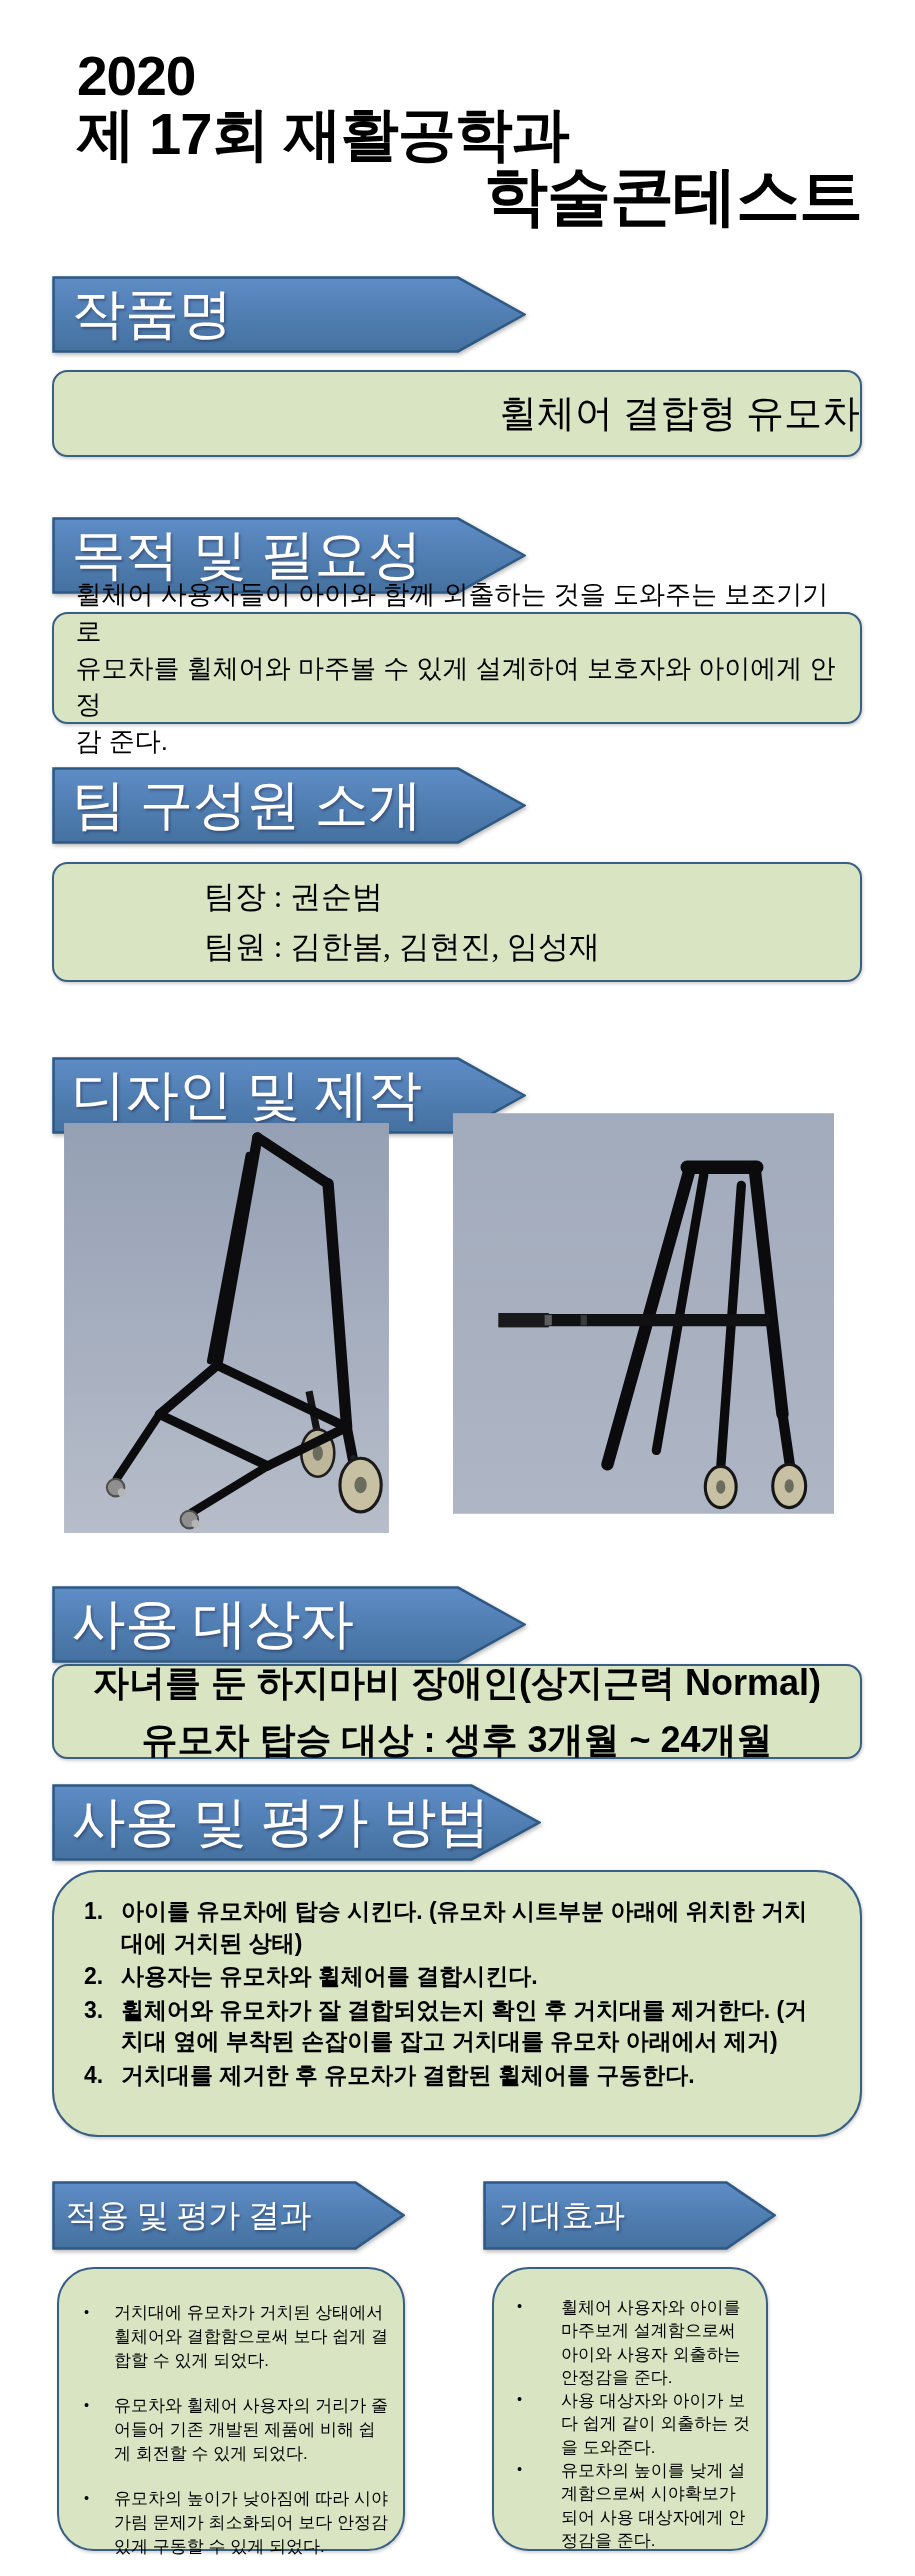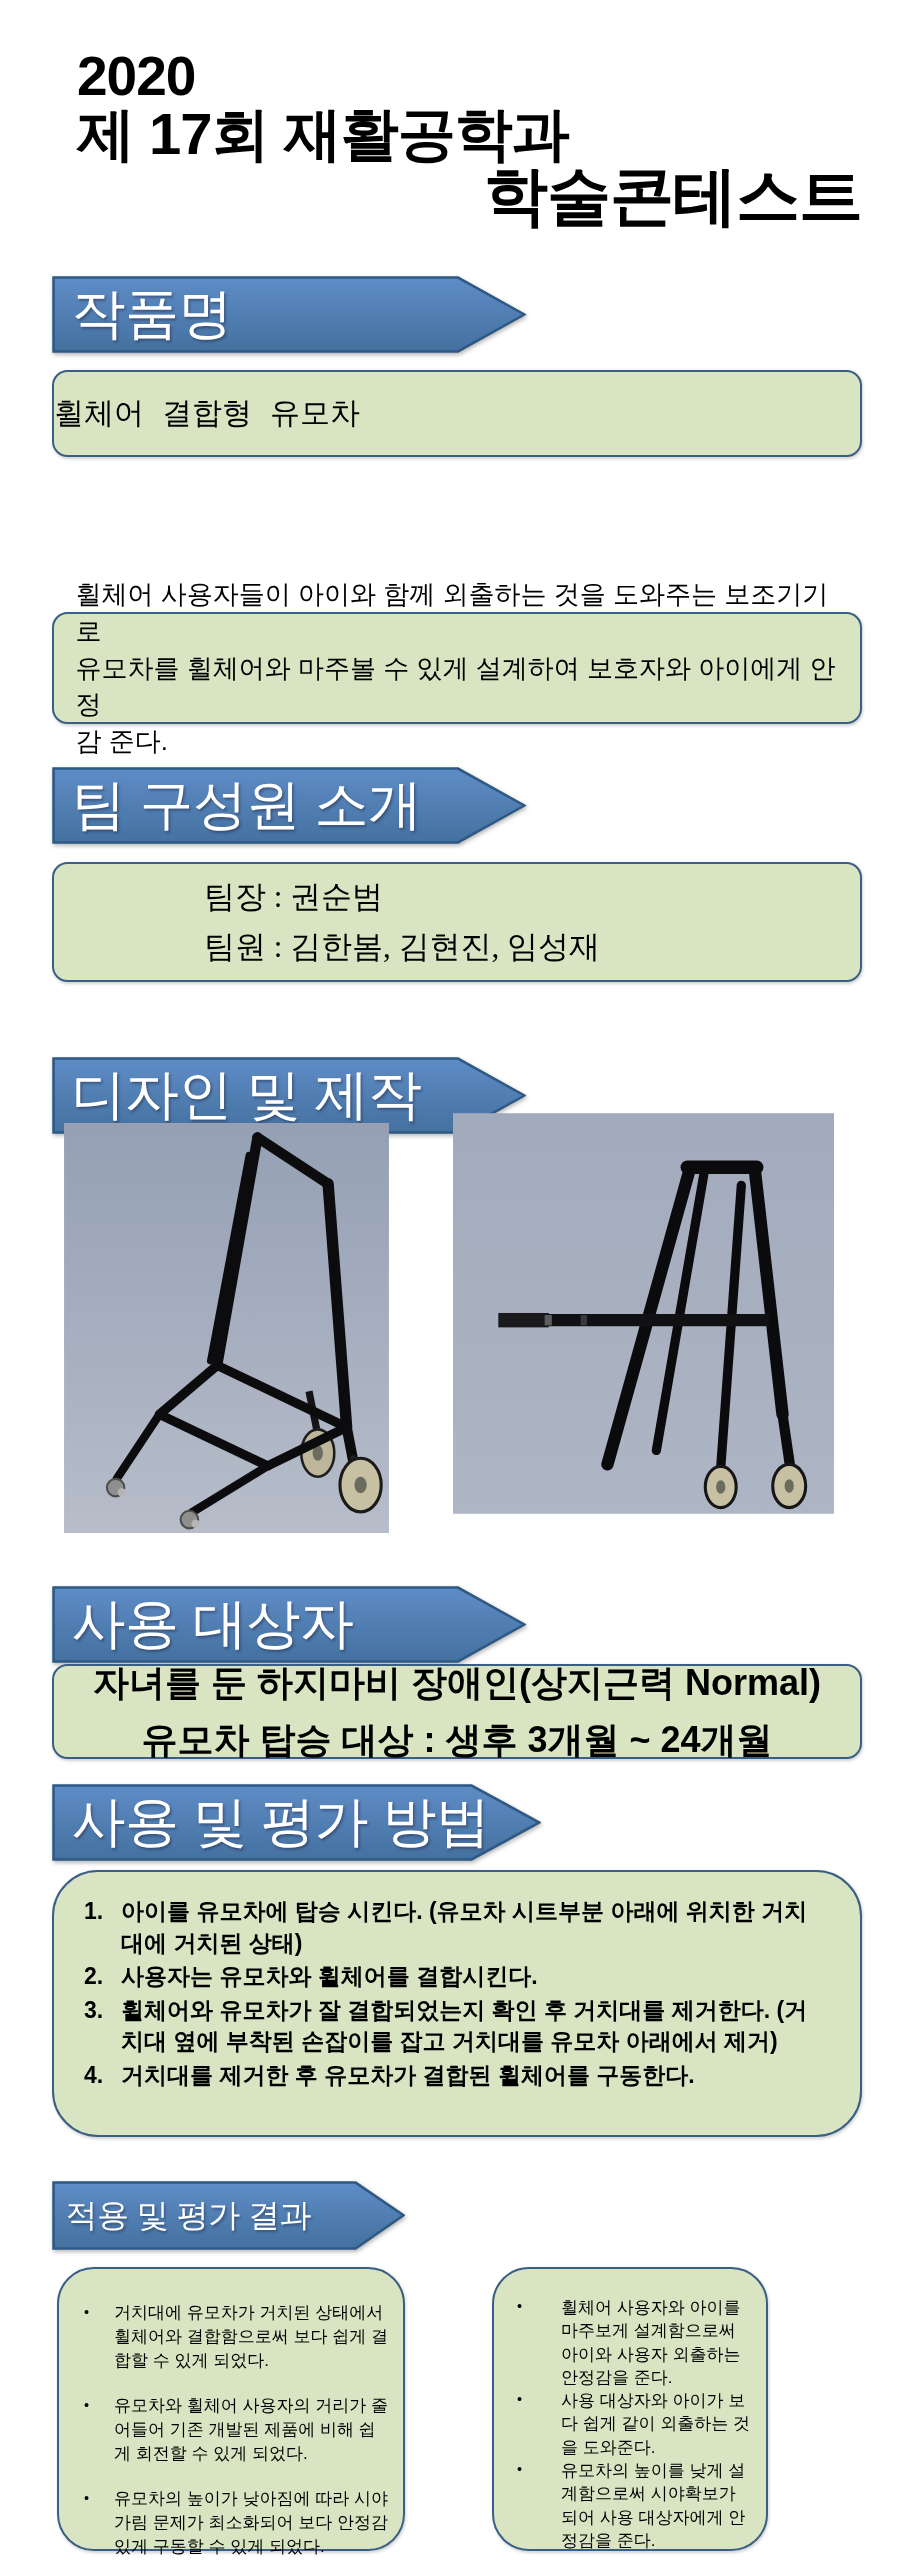--- a/index.html
+++ b/index.html
@@ -43,21 +43,21 @@
     box-shadow:1px 1.5px 3.1px rgba(0,0,0,0.18);
   }
   .r-sm{border-radius:15.5px;}
   .r-lg{border-radius:46px;}
   .r-bx{border-radius:37px;}
 
   .center-col{display:flex;flex-direction:column;justify-content:center;}
 
   .serif-text{font-family:"Liberation Serif","DejaVu Serif",serif;}
 
-  .workname-box{font-size:30px;text-align:left;font-family:Liberation Mono, monospace;}
+  .workname-box{font-size:38px;text-align:right;}
   .purpose-box{font-size:26px;line-height:1.42;padding:5.2px 15.5px 5.2px 21.6px;}
   .team-box{font-size:31px;line-height:1.62;padding-left:150px;}
   .target-box{font-size:36px;font-weight:bold;text-align:center;line-height:1.56;}
 
   .method-box{padding:24px 36px 10.3px 30px;font-size:23px;font-weight:bold;line-height:1.37;}
   .step{display:flex;margin-bottom:2.1px;}
   .step-num{flex:none;width:37px;}
   .step-text{flex:1;}
 
   .bullets-box{font-size:17px;}
@@ -112,20 +112,26 @@
     <svg viewBox="0 0 920 150" preserveAspectRatio="none">
       <polygon points="3,3 788,3 917,75 788,147 3,147" fill="url(#bgrad)" stroke="#2E5984" stroke-width="5"></polygon>
     </svg>
     <span class="banner-label">작품명</span>
   </div>
 
   <div class="gbox r-sm center-col serif-text workname-box" style="left:52px;top:370px;width:810px;height:87px;">
     <div>휠체어 결합형 유모차</div>
   </div>
 
+  <div class="banner big" style="left:52px;top:517px;width:474px;height:77px;">
+    <svg viewBox="0 0 920 150" preserveAspectRatio="none">
+      <polygon points="3,3 788,3 917,75 788,147 3,147" fill="url(#bgrad)" stroke="#2E5984" stroke-width="5"></polygon>
+    </svg>
+    <span class="banner-label">목적 및 필요성</span>
+  </div>
 
   <div class="gbox r-sm center-col purpose-box" style="left:52px;top:612px;width:810px;height:112px;">
     <div>휠체어 사용자들이 아이와 함께 외출하는 것을 도와주는 보조기기로</div>
     <div>유모차를 휠체어와 마주볼 수 있게 설계하여 보호자와 아이에게 안정</div>
     <div>감 준다.</div>
   </div>
 
   <div class="banner big" style="left:52px;top:767px;width:474px;height:77px;">
     <svg viewBox="0 0 920 150" preserveAspectRatio="none">
       <polygon points="3,3 788,3 917,75 788,147 3,147" fill="url(#bgrad)" stroke="#2E5984" stroke-width="5"></polygon>
@@ -252,20 +258,26 @@
     </div>
   </div>
 
   <div class="banner small" style="left:52px;top:2181px;width:353px;height:69px;">
     <svg viewBox="0 0 686 133" preserveAspectRatio="none">
       <polygon points="3,3 590,3 683,66 590,130 3,130" fill="url(#bgrad)" stroke="#2E5984" stroke-width="5"></polygon>
     </svg>
     <span class="banner-label" style="left:13.4px;">적용 및 평가 결과</span>
   </div>
 
+  <div class="banner small" style="left:483px;top:2181px;width:293px;height:69px;">
+    <svg viewBox="0 0 569 133" preserveAspectRatio="none">
+      <polygon points="3,3 473,3 566,66 473,130 3,130" fill="url(#bgrad)" stroke="#2E5984" stroke-width="5"></polygon>
+    </svg>
+    <span class="banner-label" style="left:15.5px;">기대효과</span>
+  </div>
 
   <div class="gbox r-bx bullets-box results-box" style="left:57px;top:2267px;width:348px;height:284px;">
     <div class="bullet-item">
       <span class="bullet-dot">•</span>
       <span class="bullet-text">거치대에 유모차가 거치된 상태에서 휠체어와 결합함으로써 보다 쉽게 결합할 수 있게 되었다.</span>
     </div>
     <div class="bullet-item">
       <span class="bullet-dot">•</span>
       <span class="bullet-text">유모차와 휠체어 사용자의 거리가 줄어들어 기존 개발된 제품에 비해 쉽게 회전할 수 있게 되었다.</span>
     </div>

